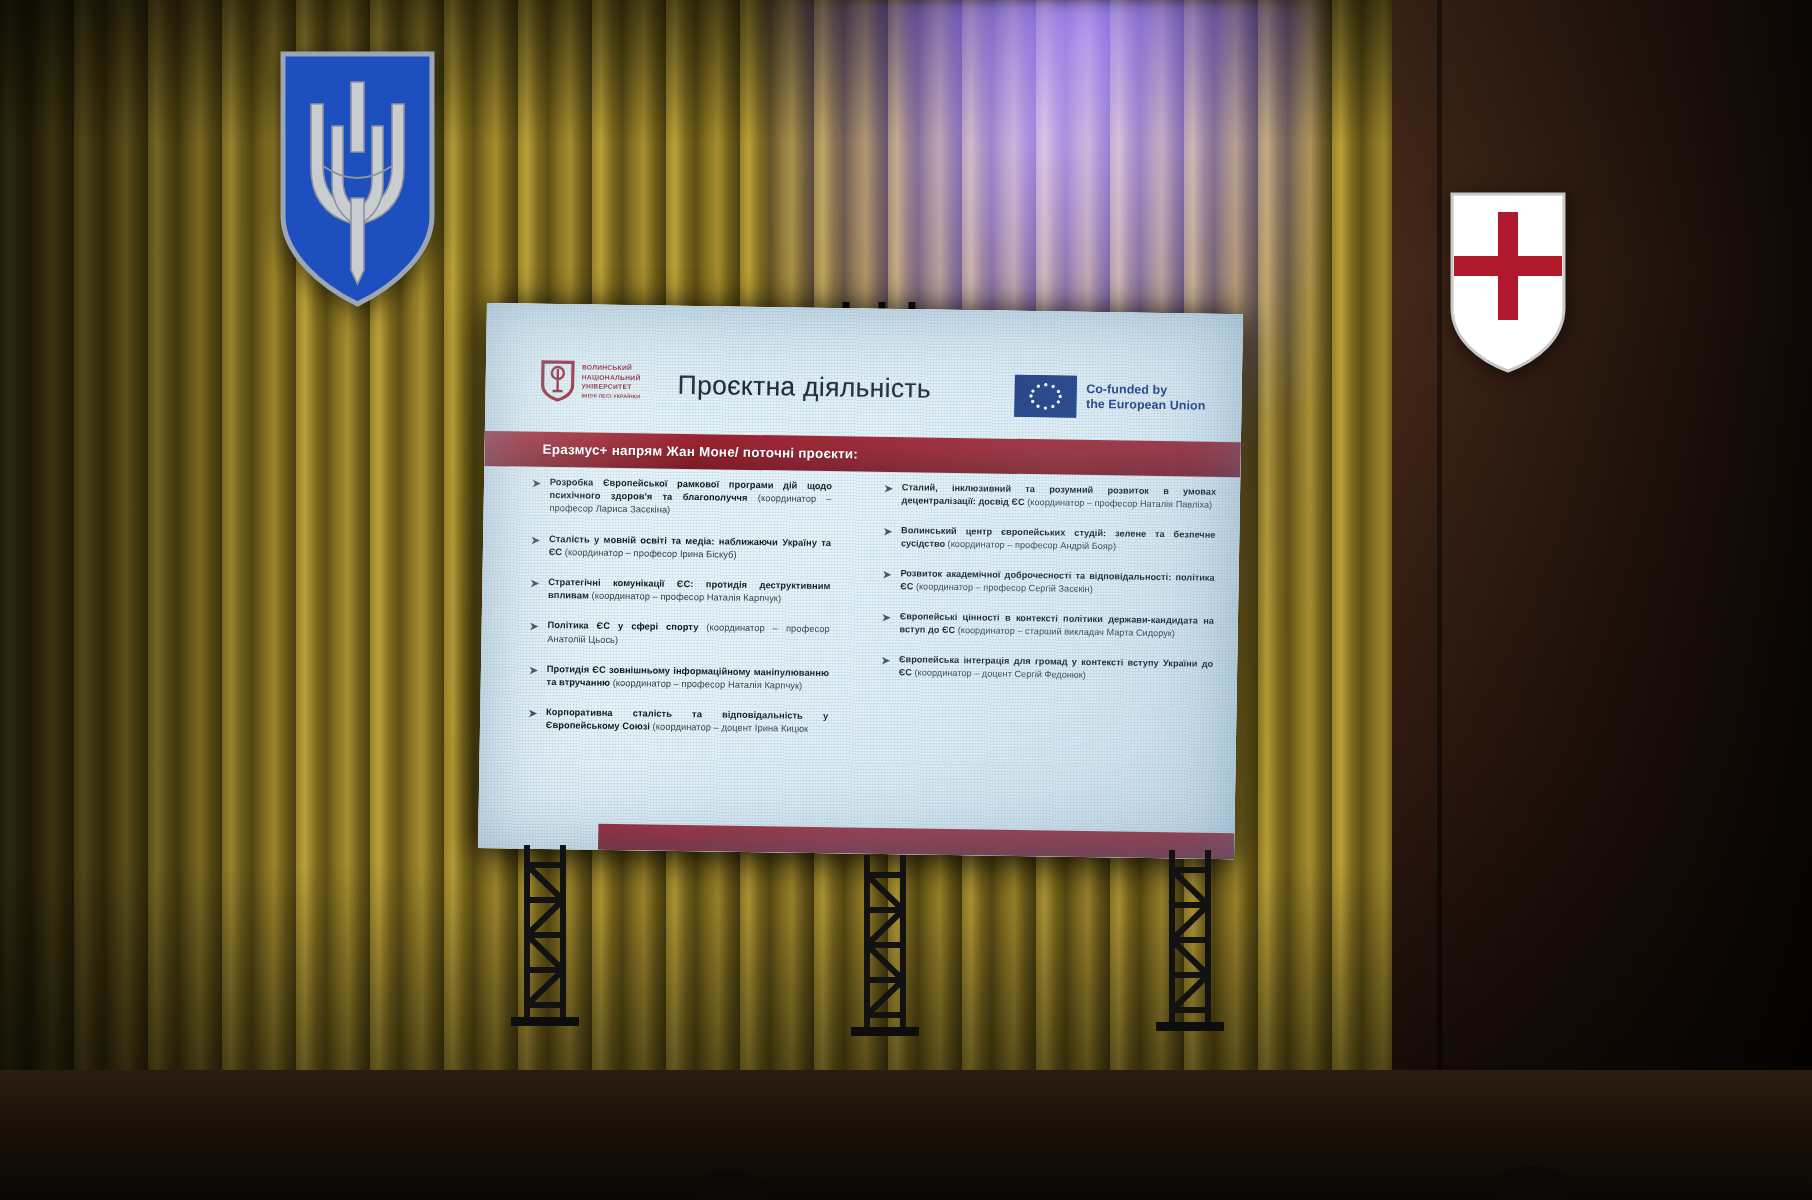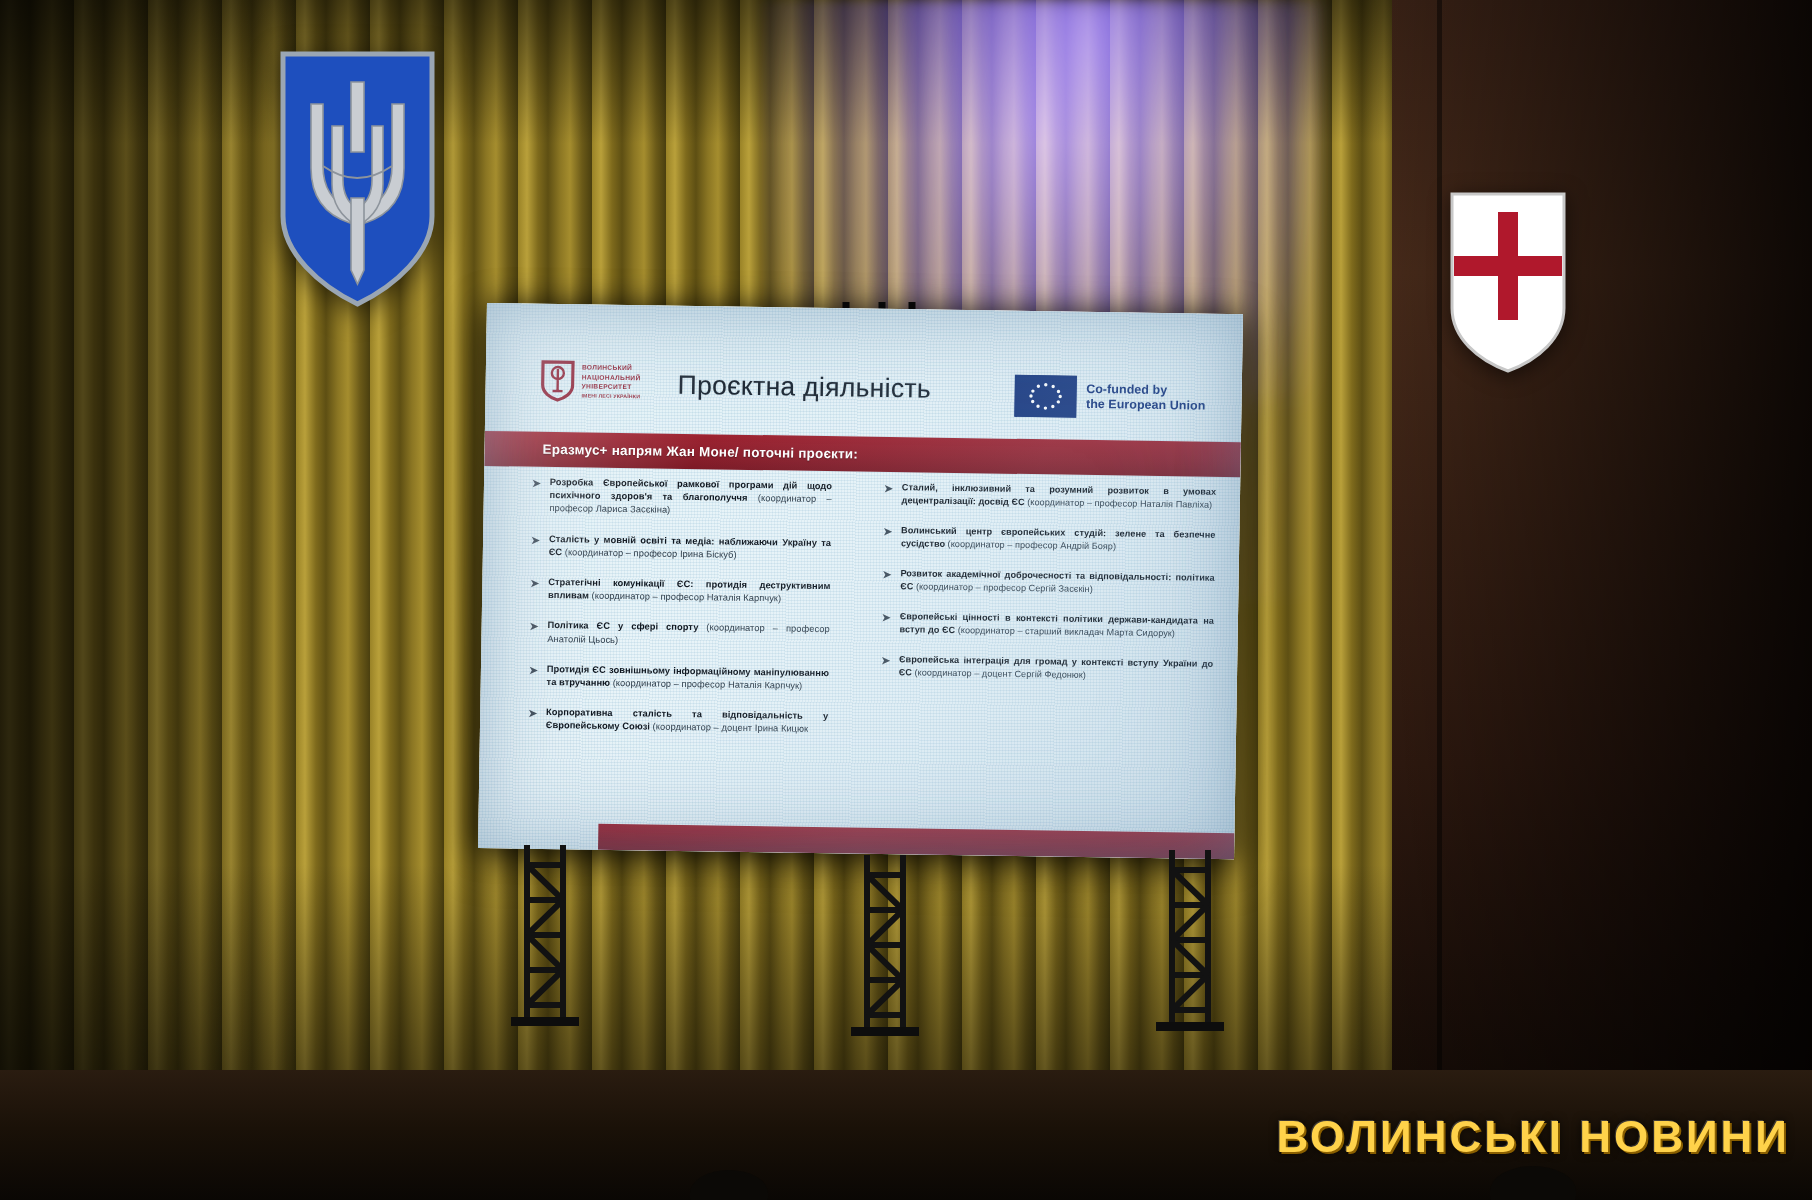--- a/index.html
+++ b/index.html
@@ -360,14 +360,13 @@
       <rect x="6" y="172" width="68" height="9" fill="#0d0d0d"></rect>
     </svg>
   </div>
 
   <div class="floor-edge"></div>
   <div class="floor"></div>
 
   <div class="head" style="left:690px;width:78px;height:46px;"></div>
   <div class="head" style="left:1490px;width:86px;height:50px;"></div>
 
-  <div class="watermark">ВОЛИНСЬКІ НОВИНИ</div>
 </div>
 
 </body></html>

